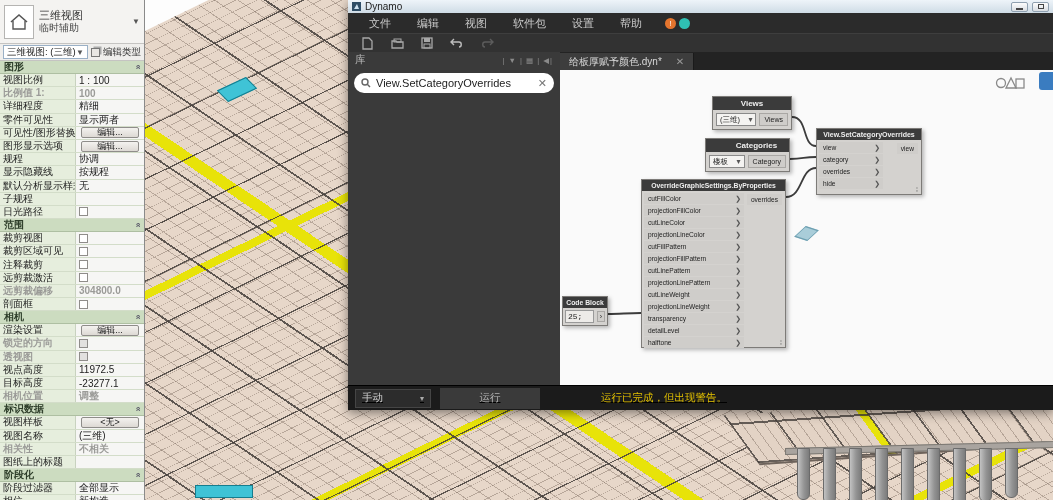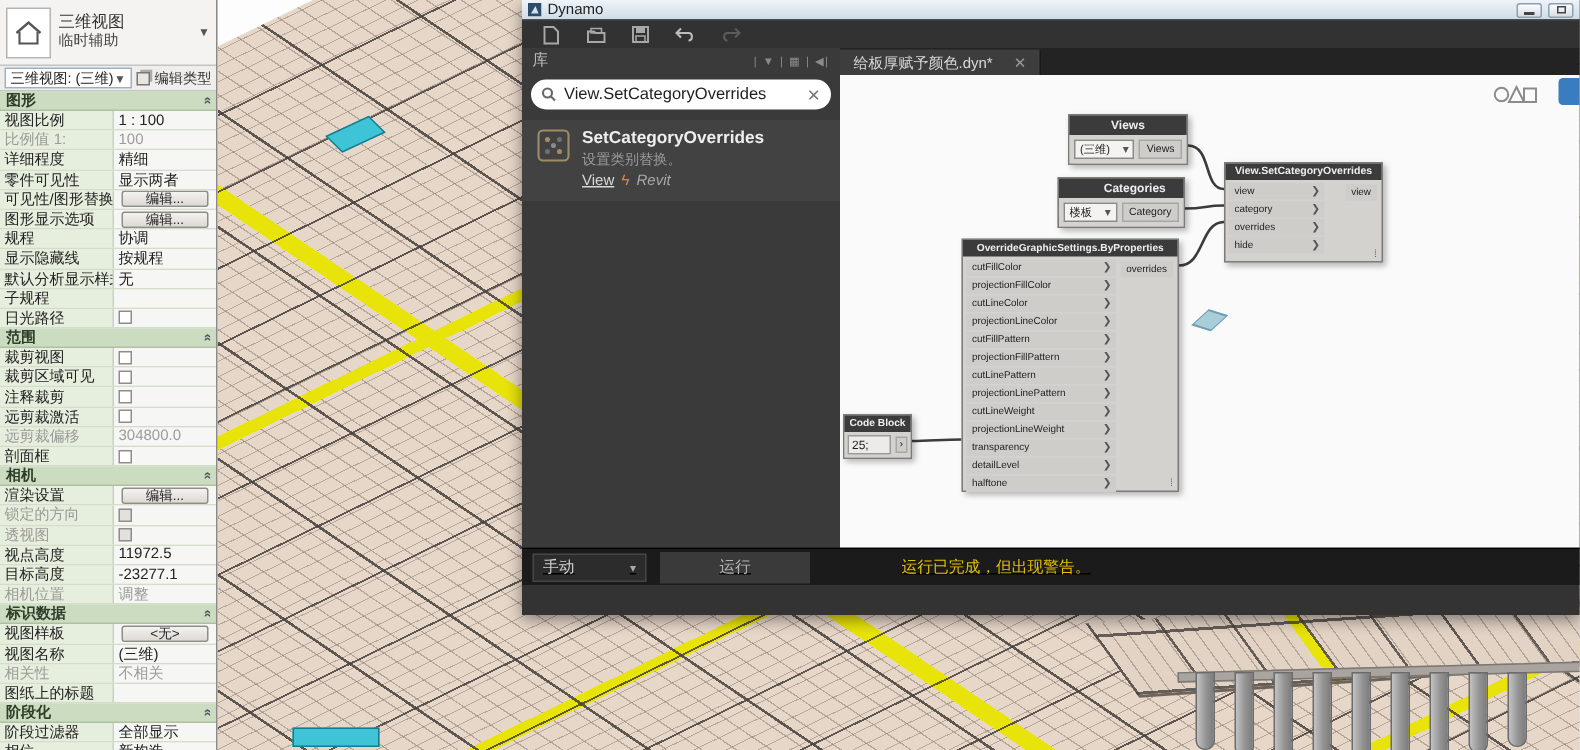--- a/index.html
+++ b/index.html
@@ -43,21 +43,21 @@
   #type-row { height:17px; display:flex; align-items:center; gap:3px; padding:0 3px; background:#efeeec; border-bottom:1px solid #c5c4c2; }
   #type-select { flex:1; height:14px; background:#fff; border:1px solid #9ab0c6; font-size:9.5px; color:#222; display:flex; align-items:center; justify-content:space-between; padding:0 3px; }
   #edit-type { display:flex; align-items:center; gap:2px; font-size:9.5px; color:#333; cursor:default; }
   .et-icon { width:9px; height:9px; border:1px solid #777; background:#e8e6e3; box-shadow:2px -2px 0 -0.5px #aaa; }
   #prop-table { font-size:10px; color:#222; }
   .sec-header { height:13px; background:#ccdcc0; border-bottom:1px solid #aebfa2; display:flex; align-items:center; justify-content:space-between; padding:0 4px; font-weight:bold; color:#2e3e2a; }
   .sec-collapse { display:inline-block; transform:rotate(-90deg); color:#556; font-size:9px; }
   .prow { display:flex; height:13.2px; border-bottom:1px solid #d3ddc9; }
   .plabel { width:76px; background:#e6eedd; border-right:1px solid #c8d2bf; padding:0 3px; overflow:hidden; white-space:nowrap; display:flex; align-items:center; }
   .pvalue { flex:1; background:#f6f6f4; padding:0 3px; overflow:hidden; white-space:nowrap; display:flex; align-items:center; }
-  .muted { color:#9b9b98; }
+  .muted { color:#9b9b98;font-weight:bold; }
   .pbtn { width:92%; height:11px; margin:0 auto; background:linear-gradient(#f4f2ef,#ddd9d4); border:1px solid #8f8d8a; border-radius:2px; font-size:9px; display:flex; align-items:center; justify-content:center; color:#222; }
   .cb { width:9px; height:9px; border:1px solid #8f8d8a; background:#fff; }
   .cb.gray { background:#e2e1df; }
 
   
   #dynamo { position:absolute; left:348px; top:0; width:705px; height:410px; z-index:30; box-shadow:0 3px 10px rgba(0,0,0,.45); background:#333; }
   #dyn-title { height:13px; background:linear-gradient(#eef4f9,#cfdce6); display:flex; align-items:center; padding:0 4px; gap:4px; }
   #dyn-title .t { font-size:10px; color:#222; flex:1; }
   .win-btn { width:17px; height:10px; background:linear-gradient(#fdfdfd,#d8dde2); border:1px solid #8fa0b0; border-radius:2px; display:flex; align-items:center; justify-content:center; }
   .win-btn .bar { width:7px; height:2px; background:#444; margin-top:4px; }
@@ -110,21 +110,21 @@
   #node-ogs .inports { top:13px; }
   #node-ogs .outchip { right:3px; top:14px; }
   #node-setcat { left:256px; top:58px; width:106px; height:67px; background:#d4d2cf; }
   #node-setcat .dn-head { font-size:7px; }
   #node-setcat .inports { top:13px; }
   #node-setcat .inport { width:64px; }
   #node-setcat .outchip { right:3px; top:14px; }
   #node-code { left:2px; top:226px; width:46px; }
   #node-code .dn-head { font-size:6.8px; }
   #node-code .dn-body { padding:2px; }
-  #node-code .code { flex:1; background:#edebe8; border:1px solid #999; font-size:8px; font-family:Liberation Sans, sans-serif; color:#222; padding:1px 2px; }
+  #node-code .code { flex:1; background:#edebe8; border:1px solid #999; font-size:8px; font-family:Liberation Mono, monospace; color:#222; padding:1px 2px; }
   #node-code .dn-out { padding:1px 2px; }
   #wires { position:absolute; left:0; top:0; width:100%; height:100%; pointer-events:none; }
   #preview-diamond { position:absolute; left:238px; top:158px; width:17px; height:11px; background:#a9cdd9; border:1px solid #6d9fb0; transform:rotate(0deg) skewX(-40deg) rotate(14deg); }
   #canvas-tools { position:absolute; right:28px; top:4px; display:flex; gap:10px; }
   #geom-cube-btn { position:absolute; right:-6px; top:2px; width:20px; height:18px; background:#3a7cc0; border-radius:3px; }
 </style>
 </head>
 <body>
 
 <div id="model-view">
@@ -375,20 +375,32 @@
         <path d="M2 7 L5 2 L7 7 Z" fill="#cfe3f2"></path>
       </svg>
     <span class="t">Dynamo</span>
     <span class="win-btn">
         <span class="bar"></span>
       </span>
     <span class="win-btn">
         <span class="sq"></span>
       </span>
   </div>
+  <div id="dyn-menubar">
+    <span id="menu-items" style="display:flex">
+        <span class="menu-item">文件</span>
+        <span class="menu-item">编辑</span>
+        <span class="menu-item">视图</span>
+        <span class="menu-item">软件包</span>
+        <span class="menu-item">设置</span>
+        <span class="menu-item">帮助</span>
+      </span>
+    <span class="notif" style="background:#e4752e">!</span>
+    <span class="notif" style="background:#2fbfb3; margin-left:1px"></span>
+  </div>
   <div id="dyn-toolbar">
     <span class="tool-ic">
         <svg width="11" height="13" viewBox="0 0 11 13">
           <path d="M1 1 H7 L10 4 V12 H1 Z" fill="none" stroke="#a8a8a8" stroke-width="1.3"></path>
         </svg>
       </span>
     <span class="tool-ic">
         <svg width="13" height="11" viewBox="0 0 13 11">
           <path d="M1 3 H5 L6 4 H12 V10 H1 Z" fill="none" stroke="#a8a8a8" stroke-width="1.3"></path>
           <rect x="3" y="1" width="7" height="3" fill="none" stroke="#a8a8a8"></rect>
@@ -419,39 +431,20 @@
         <span id="lib-icons"><span>| ▼ </span><span>| ▦ </span><span>| ◀|</span></span>
       </div>
       <div id="search-box">
         <svg width="10" height="10" viewBox="0 0 10 10">
             <circle cx="4" cy="4" r="3" fill="none" stroke="#666" stroke-width="1.4"></circle>
             <path d="M6.3 6.3 L9 9" stroke="#666" stroke-width="1.4"></path>
           </svg>
         <input id="search-input" value="View.SetCategoryOverrides" style="">
         <span id="search-clear">✕</span>
       </div>
-      <div id="lib-result">
-        <svg width="22" height="22" viewBox="0 0 22 22">
-            <rect x="1" y="1" width="20" height="20" rx="3" fill="none" stroke="#a08c64" stroke-width="1.4"></rect>
-            <circle cx="7" cy="7" r="1.7" fill="#a08c64"></circle>
-            <circle cx="15" cy="7" r="1.7" fill="#6f6f6f"></circle>
-            <circle cx="7" cy="15" r="1.7" fill="#6f6f6f"></circle>
-            <circle cx="15" cy="15" r="1.7" fill="#a08c64"></circle>
-            <circle cx="11" cy="11" r="1.7" fill="#8a8a8a"></circle>
-          </svg>
-        <div>
-          <div class="res-title">SetCategoryOverrides</div>
-          <div class="res-desc">设置类别替换。</div>
-          <div class="res-path">
-            <span class="cat">View</span>
-            <span class="zap">ϟ</span>
-            <span class="host">Revit</span>
-          </div>
-        </div>
-      </div>
       <div style="flex:1"></div>
     </div>
     <div id="right-col">
       <div id="tabstrip">
         <div id="tab-active">
           <span>给板厚赋予颜色.dyn*</span>
           <span id="tab-close">✕</span>
         </div>
       </div>
       <div id="canvas">

